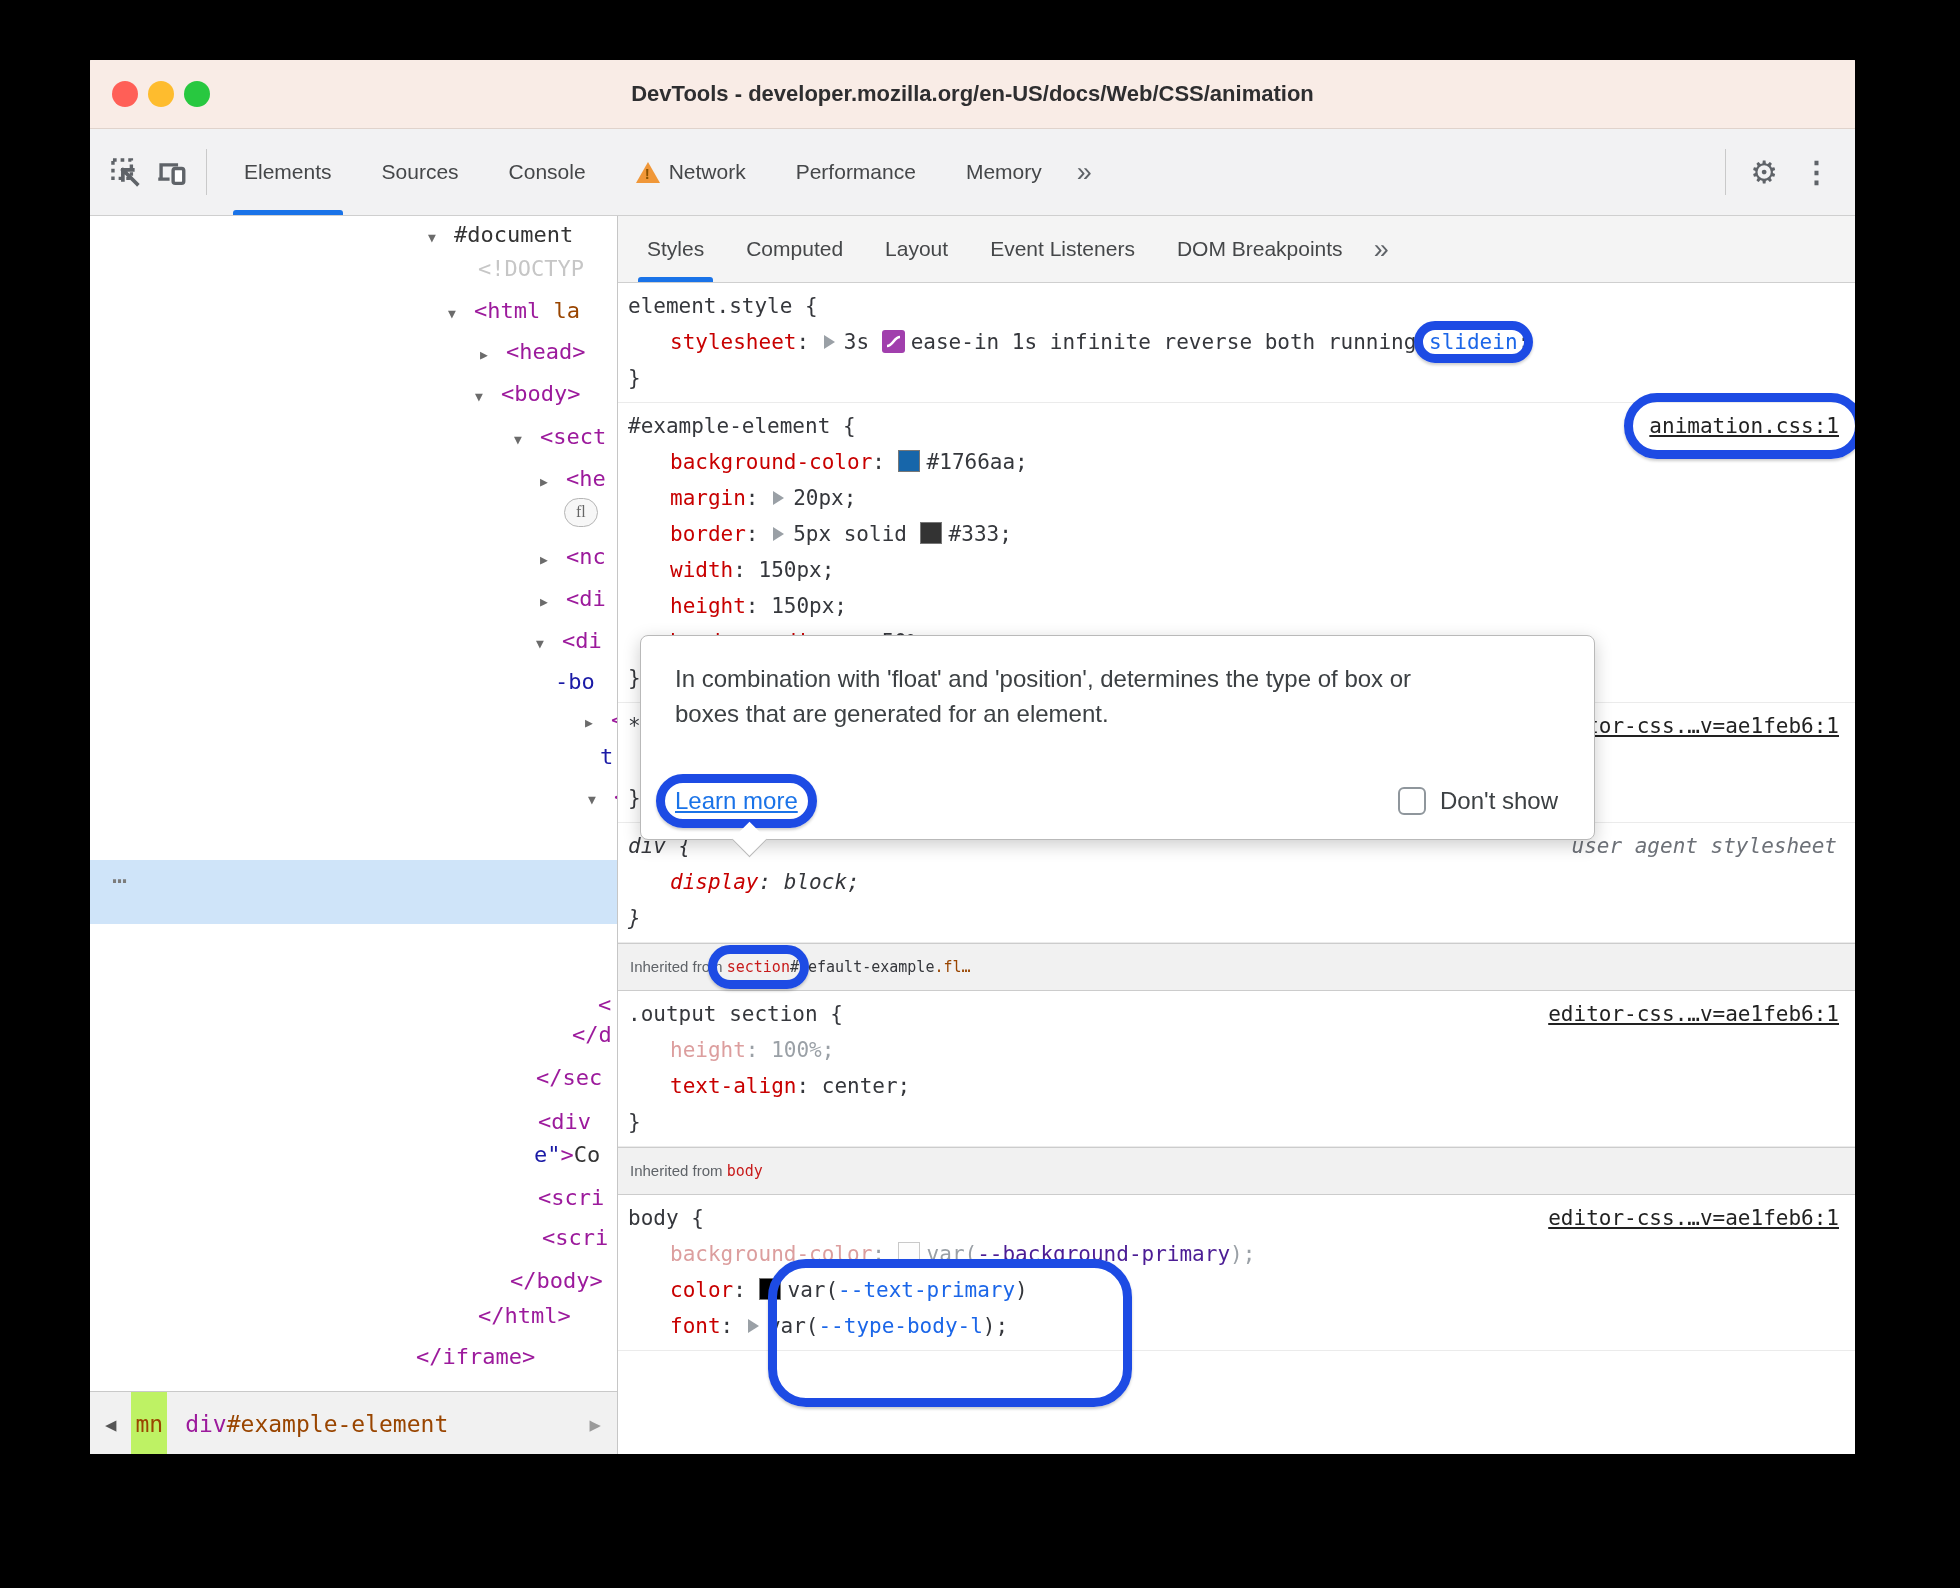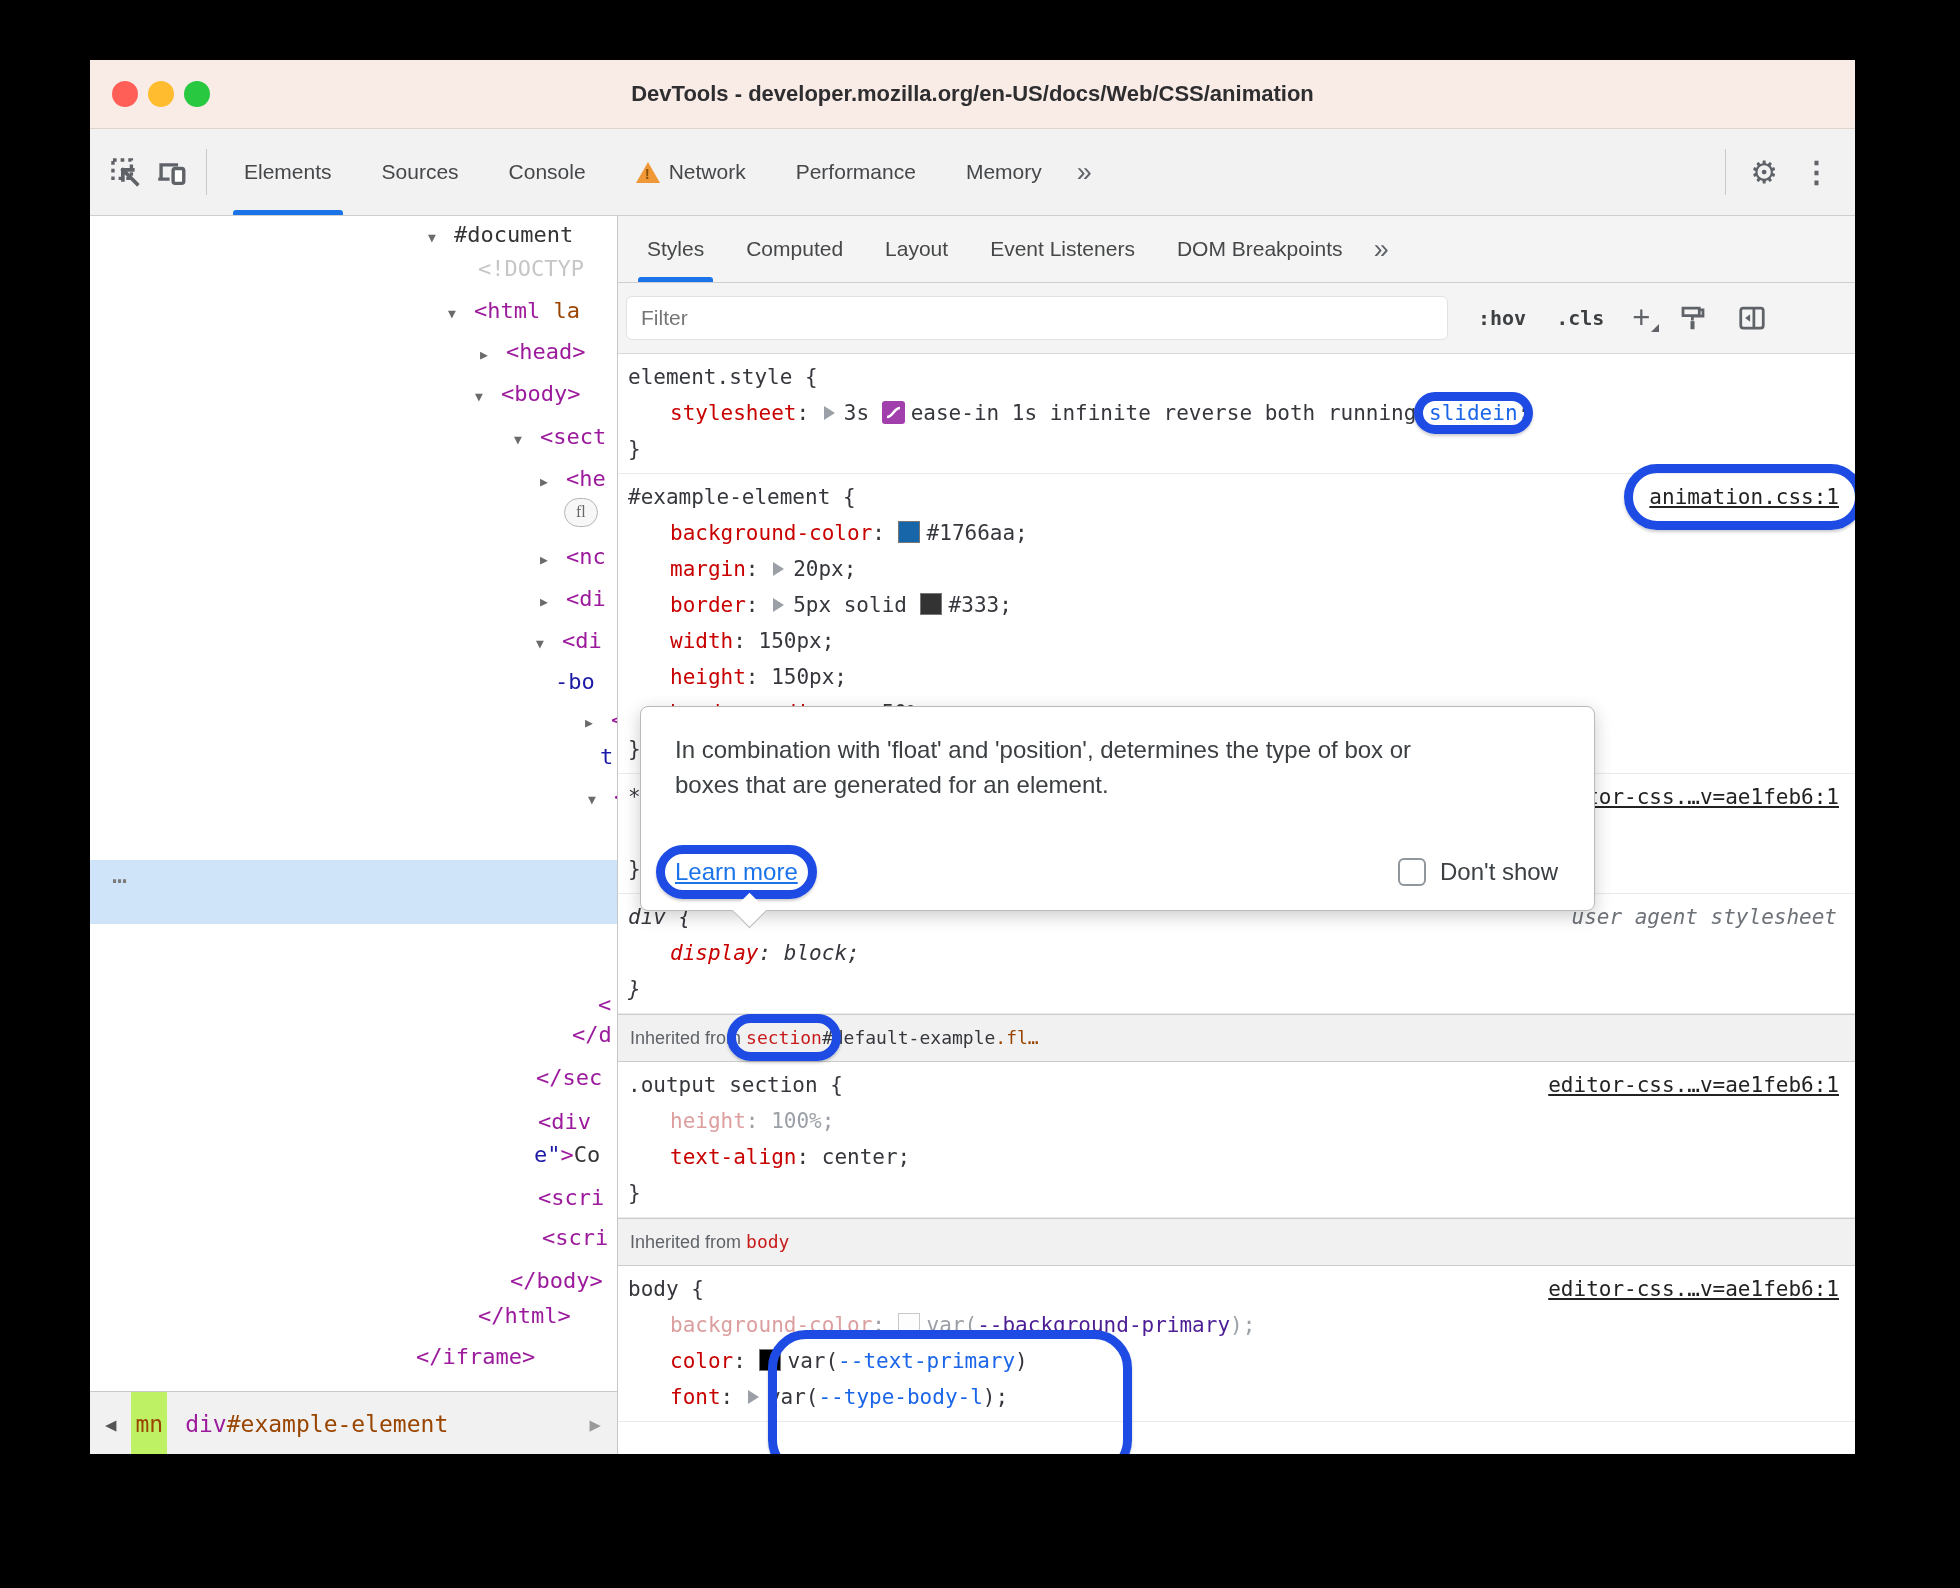--- a/index.html
+++ b/index.html
@@ -83,21 +83,21 @@
   .rlink{margin-left:auto;margin-right:16px;color:#222;text-decoration:underline;cursor:pointer;}
   .ua{font-style:italic;}
   .arrow{display:inline-block;width:0;height:0;border-left:11px solid #9aa0a6;
          border-top:7px solid transparent;border-bottom:7px solid transparent;margin:0 9px 0 2px;}
   .sw{display:inline-block;width:20px;height:20px;border:1px solid #777;vertical-align:-3px;margin-right:7px;}
   .esw{display:inline-block;width:20px;height:20px;border:1px solid #c9c9c9;background:#fdfdfd;vertical-align:-3px;margin-right:7px;}
   .bez{display:inline-block;width:23px;height:23px;background:#a13fad;border-radius:3px;vertical-align:-4px;
        margin-right:6px;position:relative;}
   .bez svg{position:absolute;left:2px;top:2px;}
   .sec-h{height:46px;line-height:46px;background:#f1f1f1;border-top:1px solid #ccc;border-bottom:1px solid #ccc;
-         padding-left:12px;font-family:"Liberation Sans",sans-serif;font-size:18px;white-space:nowrap;}
+         padding-left:12px;font-family:"Liberation Sans",sans-serif;font-size:15px;white-space:nowrap;}
   .h-grey{color:#5f6368;}
   .h-red{color:#c81a1a;font-family:"DejaVu Sans Mono","Liberation Mono",monospace;}
   .h-dark{color:#35373c;font-family:"DejaVu Sans Mono","Liberation Mono",monospace;}
   .h-orange{color:#994500;font-family:"DejaVu Sans Mono","Liberation Mono",monospace;}
   .spacer{height:36px;}
   
   .circled{position:relative;}
   .circled::after{content:"";position:absolute;border:9px solid #1d4be4;pointer-events:none;
                   box-shadow:0 2px 3px rgba(0,0,0,.2);}
   .circ-sm::after{inset:-9px -15px;border-radius:27px;}
@@ -224,39 +224,20 @@
             <span>Layout</span>
           </div>
           <div class="stab">
             <span>Event Listeners</span>
           </div>
           <div class="stab">
             <span>DOM Breakpoints</span>
           </div>
           <span class="chev">»</span>
         </div>
-      <div class="filter-row">
-        <input class="filter-input" placeholder="Filter" style="">
-        <span class="ftxt">:hov</span>
-        <span class="ftxt">.cls</span>
-        <span class="fplus">+</span>
-        <span class="ficon">
-          <svg width="30" height="30" viewBox="0 0 24 24">
-            <path d="M4 4 h13 v6 H4 z M17 5.5 h3 v5 h-8.5 v3.5" fill="none" stroke="#5f6368" stroke-width="2.2"></path>
-            <rect x="10" y="14.5" width="3.2" height="6.5" fill="#5f6368"></rect>
-          </svg>
-        </span>
-        <span class="ficon">
-          <svg width="32" height="30" viewBox="0 0 24 24">
-            <rect x="3" y="4" width="18" height="16" rx="2" fill="none" stroke="#5f6368" stroke-width="2.2"></rect>
-            <line x1="13.5" y1="4" x2="13.5" y2="20" stroke="#5f6368" stroke-width="2.2"></line>
-            <path d="M10.5 9 L6.5 12 L10.5 15 Z" fill="#5f6368"></path>
-          </svg>
-        </span>
-      </div>
       <div class="rules" id="rules">
         <div class="tooltip">
           <div class="tt-text">In combination with 'float' and 'position', determines the type of box or boxes that are generated for an element.</div>
           <div class="tt-actions">
             <span class="tt-learn circled circ-md">Learn more</span>
             <span class="tt-right">
               <span class="tt-cb"></span>
               <span>Don't show</span>
             </span>
           </div>

